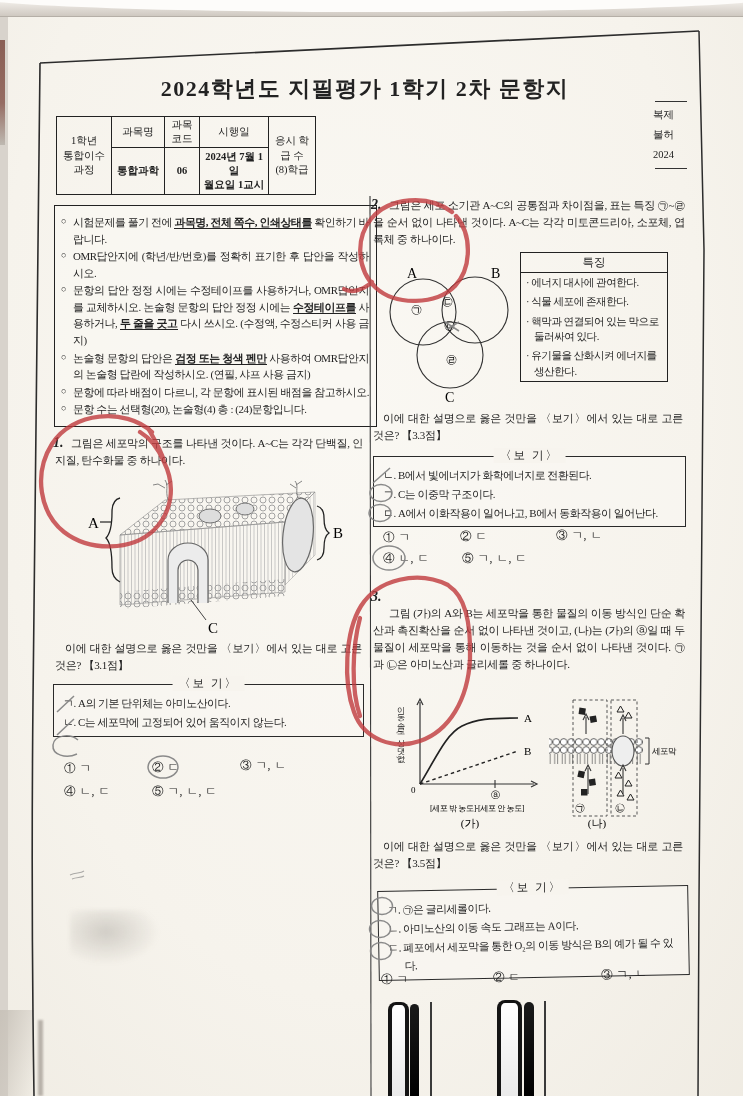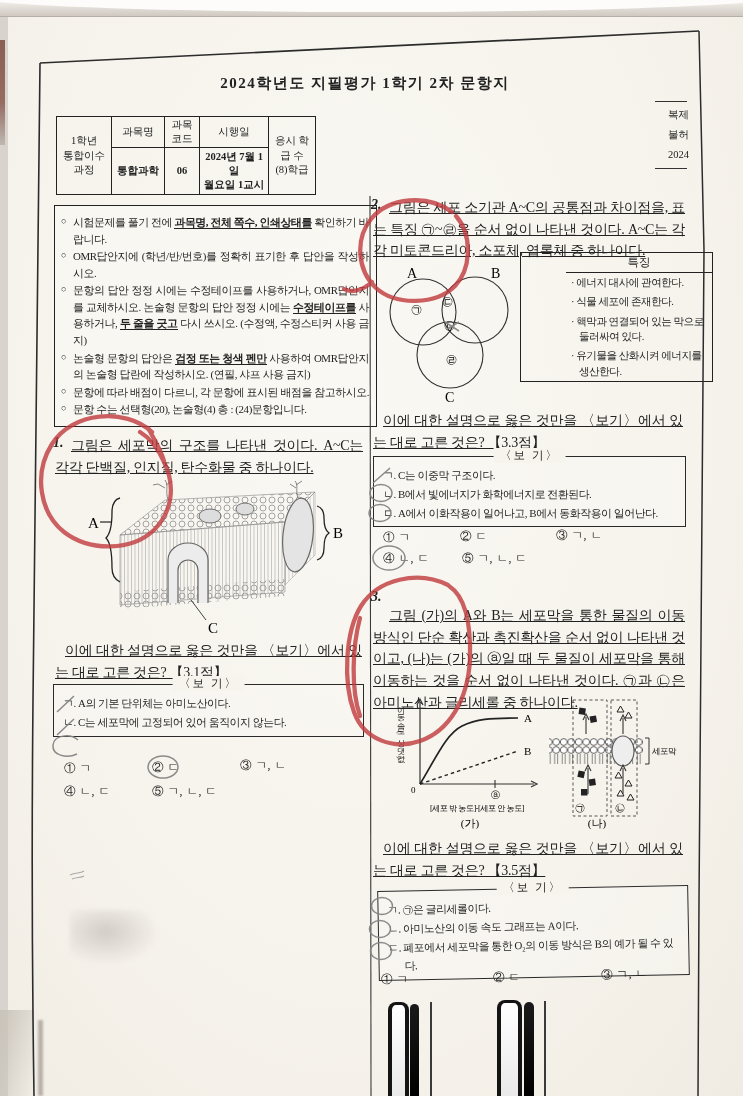--- a/index.html
+++ b/index.html
@@ -10,37 +10,37 @@
          background:radial-gradient(ellipse at 45% 35%, #faf8f3 0%, #f6f3ec 60%, #efebe2 100%);}
   #topband{position:absolute;left:0;top:0;width:743px;height:16px;
            background:linear-gradient(#f4f1ec,#cfc9c1);border-bottom:1px solid #b5afa7;z-index:3;}
   #topcurve{position:absolute;left:-40px;top:-22px;width:830px;height:34px;background:#fdfcfa;
             border-radius:50%;z-index:4;}
   #leftedge{position:absolute;left:0;top:40px;width:5px;height:105px;
             background:linear-gradient(#7c4a40,#8a5a50 60%,#b9b4ac);opacity:.85;z-index:4;}
   #cornershadow{position:absolute;left:0;top:1010px;width:34px;height:86px;
             background:linear-gradient(105deg,#c9c3ba, rgba(201,195,186,0));z-index:4;}
   .abs{position:absolute;}
-  .txt{font-size:14px;line-height:1.55;letter-spacing:-0.3px;text-align:justify;text-decoration:underline;}
+  .txt{font-size:11px;line-height:1.55;letter-spacing:-0.3px;text-align:justify;}
   .u{font-weight:bold;border-bottom:1px solid #222;}
 
-  #title{left:70px;top:74px;width:590px;text-align:center;font-size:15px;font-weight:bold;
+  #title{left:70px;top:74px;width:590px;text-align:center;font-size:22px;font-weight:bold;
          letter-spacing:1.5px;z-index:5;}
 
   
   #infotable{left:56px;top:116px;z-index:5;border-collapse:collapse;}
   #infotable td{border:1.3px solid #222;text-align:center;vertical-align:middle;
                 font-size:10.5px;line-height:1.35;padding:1px 2px;}
   #infotable .c1{width:50px;} #infotable .c2{width:48px;} #infotable .c3{width:30px;}
   #infotable .c4{width:64px;} #infotable .c5{width:42px;}
   #infotable tr:first-child td{height:24px;}
   #infotable tr:last-child td{height:44px;font-weight:bold;}
 
   
-  #copynotice{left:653px;top:98px;width:36px;text-align:right;font-size:10.5px;line-height:1.9;z-index:5;}
+  #copynotice{left:653px;top:98px;width:36px;text-align:left;font-size:10.5px;line-height:1.9;z-index:5;}
   #copynotice .rule{border-top:1.2px solid #333;margin:3px 2px;}
 
   
   #instr{left:54px;top:205px;width:308px;border:1.6px solid #222;padding:8px 7px 7px 6px;
          z-index:5;background:rgba(250,248,243,.6);}
   .instr-item{display:flex;font-size:10.9px;line-height:1.52;letter-spacing:-0.4px;margin-bottom:1px;}
   .instr-item .mk{width:12px;flex:none;font-size:9px;padding-top:1px;}
   .instr-item .bd{flex:1;text-align:justify;}
 
   .qno{font-size:14px;font-weight:bold;font-style:italic;z-index:5;}
@@ -48,21 +48,21 @@
   .ask{z-index:5;text-indent:10px;}
 
   .bogibox{border:1.4px solid #2a2a2a;z-index:5;padding:9px 4px 4px 9px;background:rgba(250,248,243,.5);}
   .bogibox .bt{position:absolute;top:-9px;left:50%;transform:translateX(-50%);
                background:#f7f4ee;padding:0 7px;font-size:11.5px;letter-spacing:2px;white-space:nowrap;}
   .bgi{font-size:10.9px;line-height:1.72;letter-spacing:-0.45px;padding-left:16px;text-indent:-16px;}
 
   .opt{position:absolute;font-size:11.6px;letter-spacing:0.5px;z-index:5;white-space:nowrap;}
 
   
-  #ftable{left:520px;top:252px;width:146px;border:1.3px solid #222;z-index:5;padding-left:45px;}
+  #ftable{left:520px;top:252px;width:146px;border:1.3px solid #222;z-index:5;}
   #ftable .fh{text-align:center;font-size:11.5px;border-bottom:1.3px solid #222;padding:2px 0;}
   #ftable .fr{font-size:10.6px;line-height:1.45;letter-spacing:-0.5px;
               padding:2px 3px 2px 13px;text-indent:-8px;}
 
   svg{overflow:visible;}
   .sk{stroke:#777;fill:none;}
   text{font-family:"Liberation Serif","DejaVu Serif",serif;}
 
   
   .smear{position:absolute;z-index:7;filter:blur(.4px);}
@@ -226,22 +226,22 @@
     <div class="fr">· <span>에너지 대사에 관여한다.</span></div>
     <div class="fr">· <span>식물 세포에 존재한다.</span></div>
     <div class="fr">· <span>핵막과 연결되어 있는 막으로 둘러싸여 있다.</span></div>
     <div class="fr">· <span>유기물을 산화시켜 에너지를 생산한다.</span></div>
   </div>
 
   <div class="abs ask txt" style="left:373px;top:410px;width:310px;">이에 대한 설명으로 옳은 것만을 〈보기〉에서 있는 대로 고른 것은? 【3.3점】</div>
 
   <div class="abs bogibox" style="left:373px;top:456px;width:298px;">
     <span class="bt">〈보 기〉</span>
+    <div class="bgi">ㄴ. B에서 빛에너지가 화학에너지로 전환된다.</div>
     <div class="bgi">ㄱ. C는 이중막 구조이다.</div>
-    <div class="bgi">ㄴ. B에서 빛에너지가 화학에너지로 전환된다.</div>
     <div class="bgi">ㄷ. A에서 이화작용이 일어나고, B에서 동화작용이 일어난다.</div>
   </div>
 
   <span class="opt" style="left:383px;top:530px;">① ㄱ</span>
   <span class="opt" style="left:460px;top:529px;">② ㄷ</span>
   <span class="opt" style="left:556px;top:528px;">③ ㄱ, ㄴ</span>
   <span class="opt" style="left:383px;top:551px;">④ ㄴ, ㄷ</span>
   <span class="opt" style="left:462px;top:551px;">⑤ ㄱ, ㄴ, ㄷ</span>
 
   <div class="abs qno" style="left:371px;top:589px;">3.</div>

